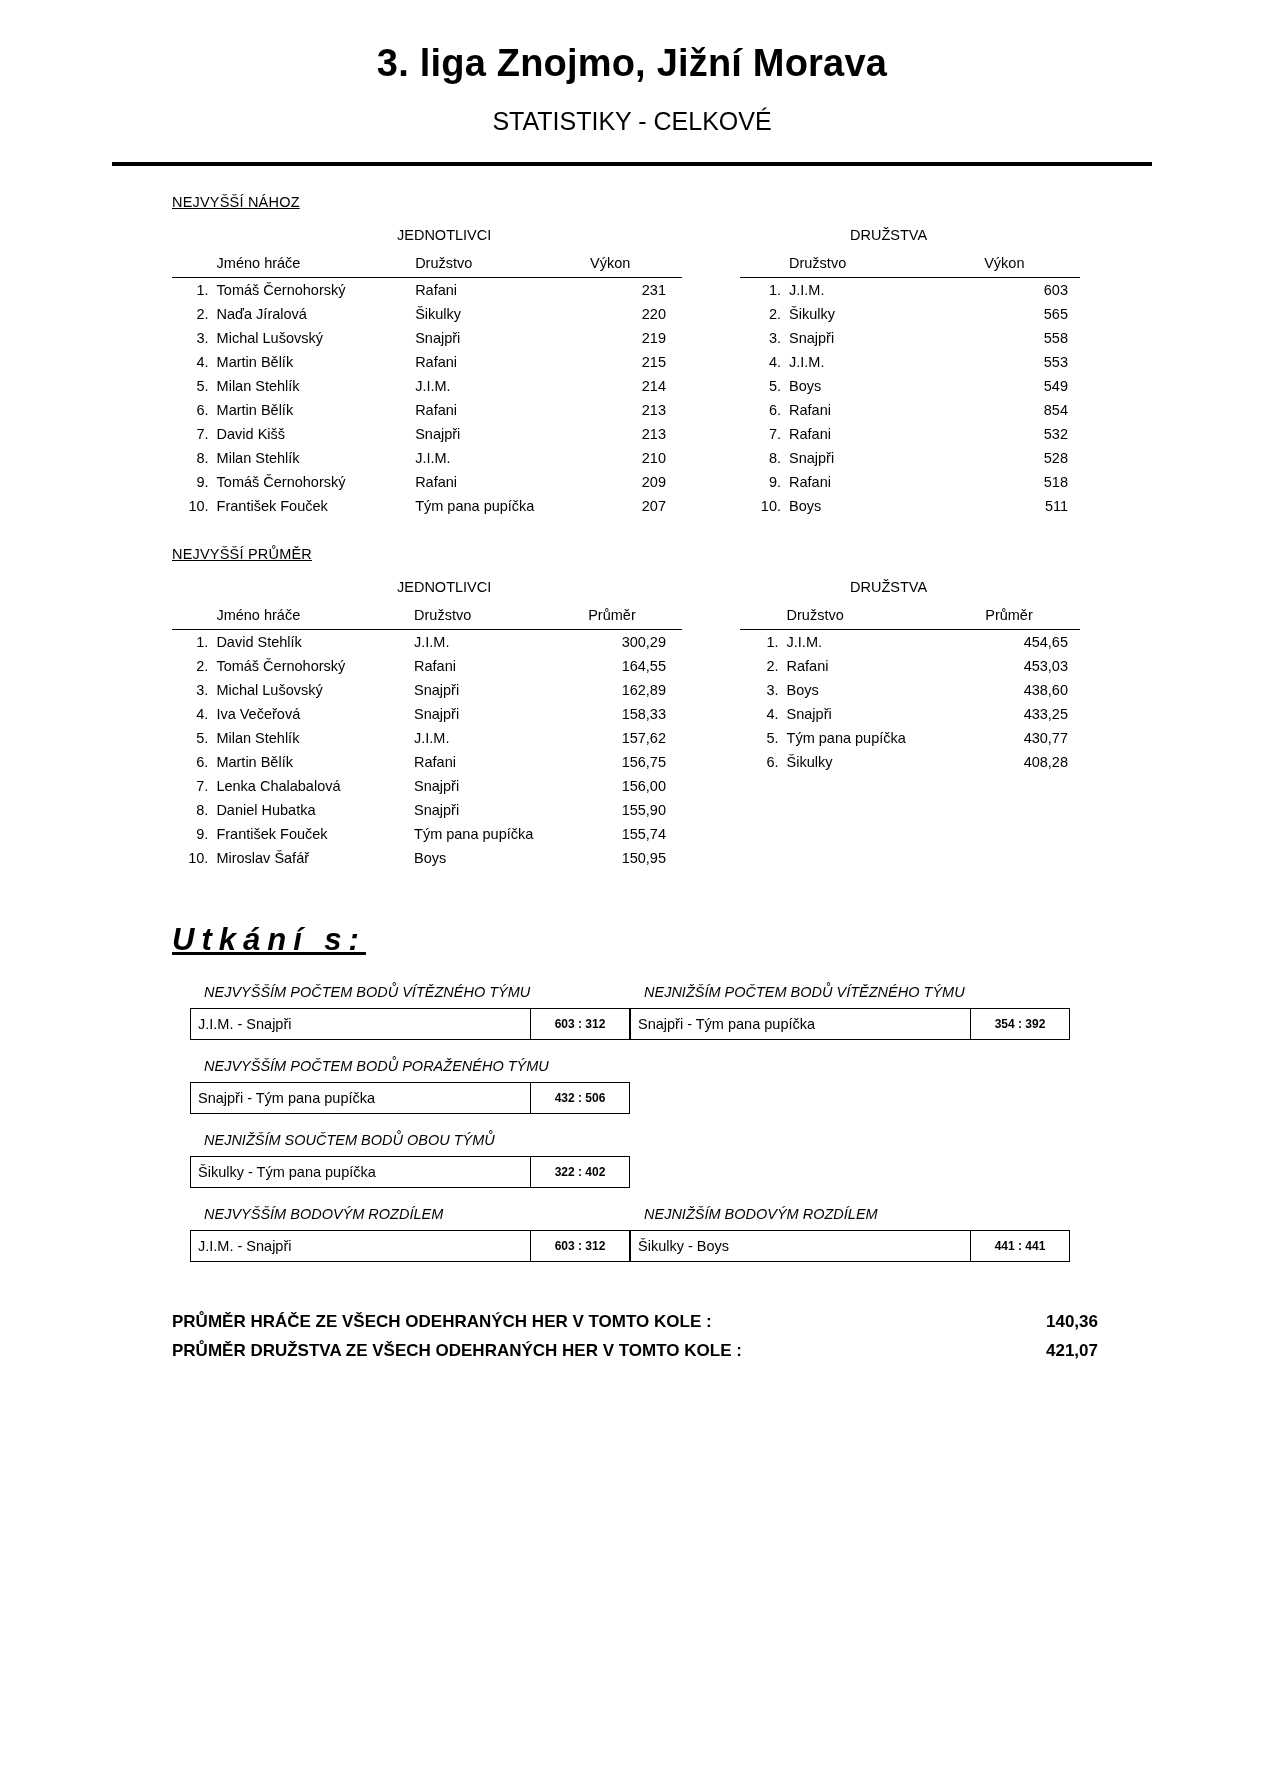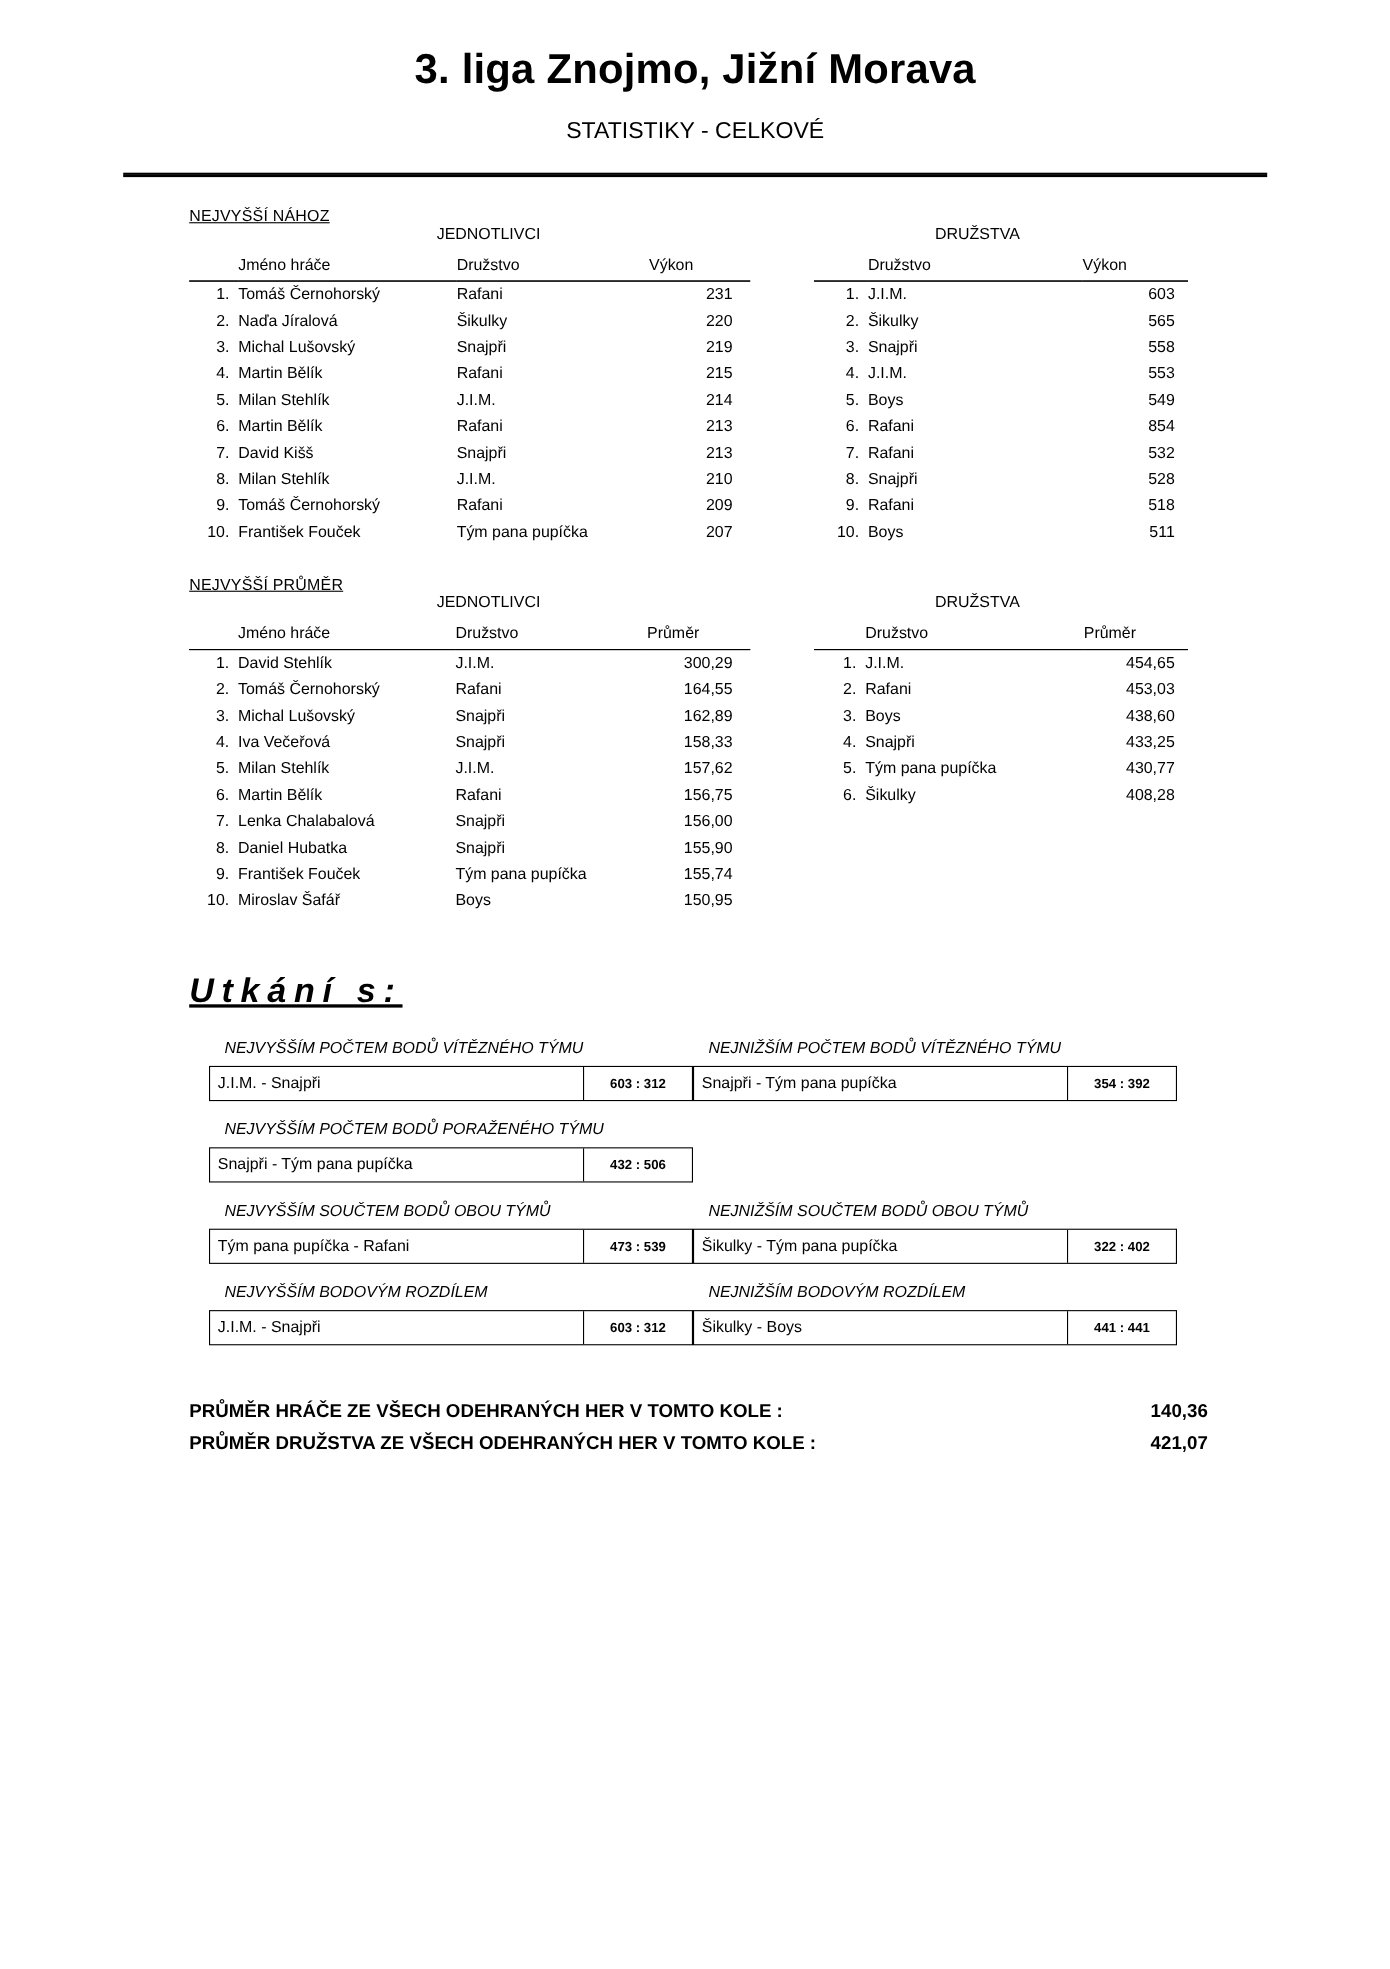--- a/index.html
+++ b/index.html
@@ -23,21 +23,21 @@
   }
   .doc-title {
     text-align: center;
     font-size: 38px;
     font-weight: bold;
     letter-spacing: 0.2px;
     margin: 42px 0 0 0;
   }
   .doc-subtitle {
     text-align: center;
-    font-size: 21px;
+    font-size: 25px;
     font-weight: normal;
     margin: 22px 0 0 0;
   }
   .double-rule {
     margin: 26px auto 0 auto;
     width: 1040px;
     border-top: 2px solid #000;
     border-bottom: 2px solid #000;
     height: 3px;
     box-sizing: border-box;
@@ -45,21 +45,21 @@
 
   .section-label {
     font-size: 14.5px;
     text-decoration: underline;
     margin: 28px 0 0 172px;
     letter-spacing: 0.2px;
   }
 
   .tables-row {
     display: flex;
-    margin-top: 0;
+    margin-top: 17px;
     padding-left: 172px;
   }
   .tbl-block {
     position: relative;
   }
   .tbl-block.left { width: 510px; }
   .tbl-block.right { width: 340px; margin-left: 58px; }
 
   .grp-heading {
     font-size: 14.5px;
@@ -482,27 +482,20 @@
           <div class="match-caption">NEJVYŠŠÍM POČTEM BODŮ PORAŽENÉHO TÝMU</div>
           <div class="match-box">
             <div class="match-teams">Snajpři - Tým pana pupíčka</div>
             <div class="match-score">432 : 506</div>
           </div>
         </div>
       </div>
 
       <div class="match-row">
         <div class="match-col">
-          <div class="match-caption">NEJVYŠŠÍM SOUČTEM BODŮ OBOU TÝMŮ</div>
-          <div class="match-box">
-            <div class="match-teams">Tým pana pupíčka - Rafani</div>
-            <div class="match-score">473 : 539</div>
-          </div>
-        </div>
-        <div class="match-col">
           <div class="match-caption">NEJNIŽŠÍM SOUČTEM BODŮ OBOU TÝMŮ</div>
           <div class="match-box">
             <div class="match-teams">Šikulky - Tým pana pupíčka</div>
             <div class="match-score">322 : 402</div>
           </div>
         </div>
       </div>
 
       <div class="match-row">
         <div class="match-col">

